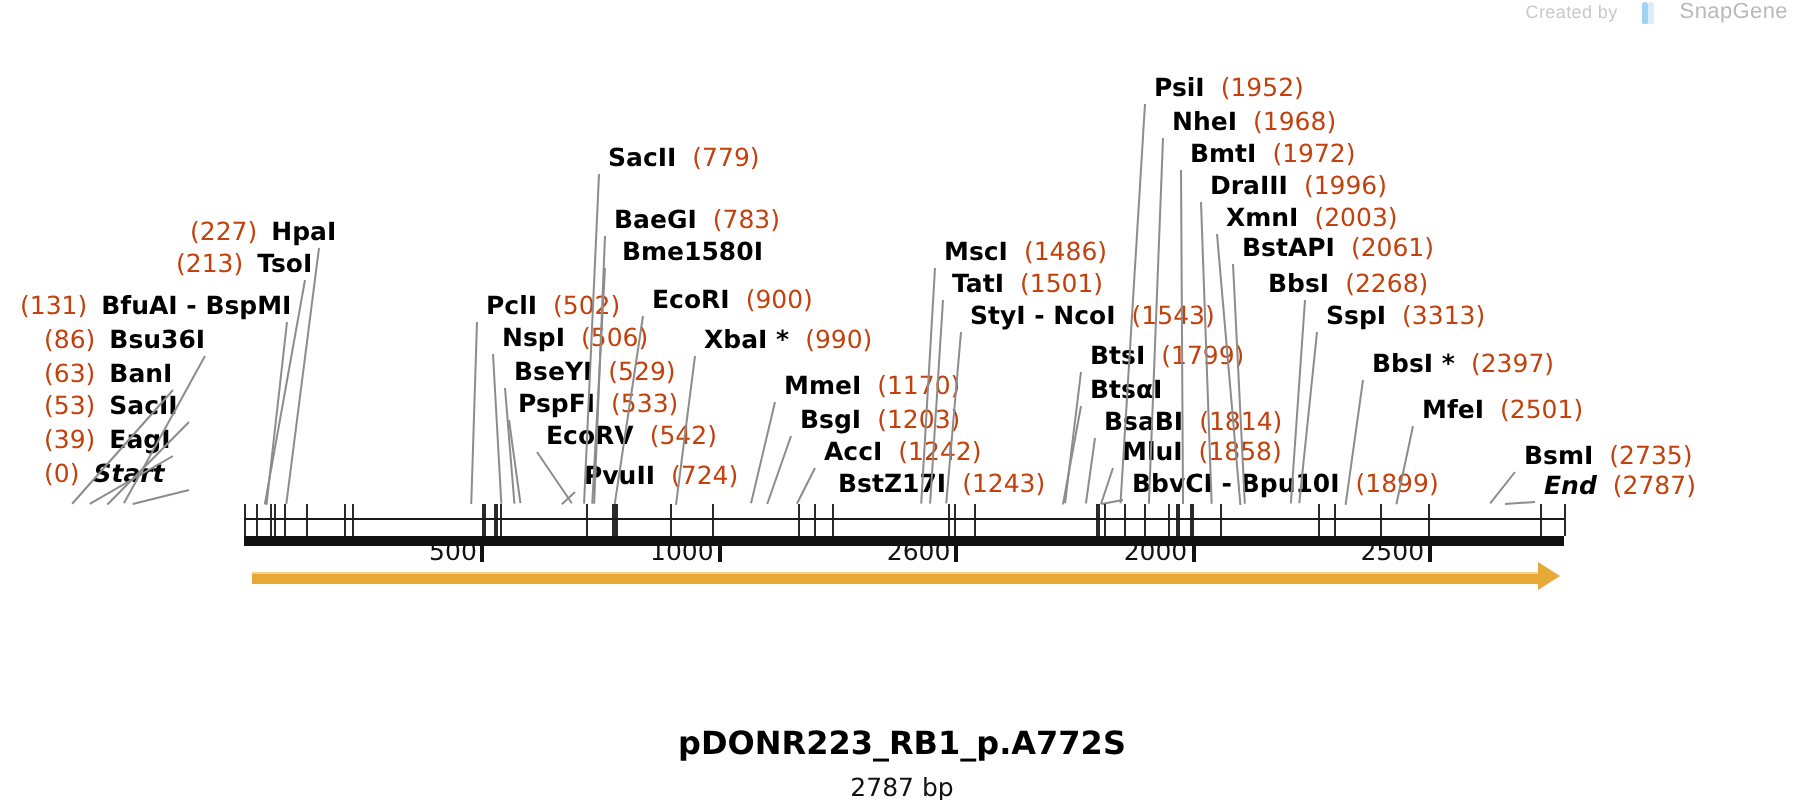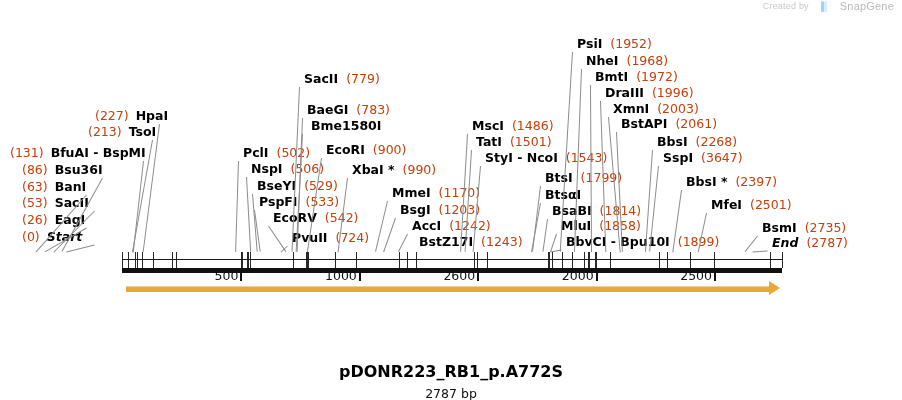--- a/index.html
+++ b/index.html
@@ -54,21 +54,21 @@
   <span>Created by</span>
   <span class="logo">
       <i class="a"></i>
       <i class="b"></i>
     </span>
   <span class="brand">SnapGene</span>
 </div>
 
 <div id="labels">
     <div class="lbl" style="left: 22px; top: 231px;"><span class="pos" style="margin-right: 7px;">(0)</span><span class="nm ital">Start</span></div>
-    <div class="lbl" style="left: 22px; top: 214px;"><span class="pos" style="margin-right: 7px;">(26)</span><span class="nm">EagI</span></div>
+    <div class="lbl" style="left: 22px; top: 214px;"><span class="pos" style="margin-right: 7px;">(39)</span><span class="nm">EagI</span></div>
     <div class="lbl" style="left: 22px; top: 197px;"><span class="pos" style="margin-right: 7px;">(53)</span><span class="nm">SacII</span></div>
     <div class="lbl" style="left: 22px; top: 181px;"><span class="pos" style="margin-right: 7px;">(63)</span><span class="nm">BanI</span></div>
     <div class="lbl" style="left: 22px; top: 164px;"><span class="pos" style="margin-right: 7px;">(86)</span><span class="nm">Bsu36I</span></div>
     <div class="lbl" style="left: 10px; top: 147px;"><span class="pos" style="margin-right: 7px;">(131)</span><span class="nm">BfuAI - BspMI</span></div>
     <div class="lbl" style="left: 88px; top: 126px;"><span class="pos" style="margin-right: 7px;">(213)</span><span class="nm">TsoI</span></div>
     <div class="lbl" style="left: 95px; top: 110px;"><span class="pos" style="margin-right: 7px;">(227)</span><span class="nm">HpaI</span></div>
     <div class="lbl" style="left: 243px; top: 147px;"><span class="nm">PclI</span><span class="pos" style="margin-left: 8px;">(502)</span></div>
     <div class="lbl" style="left: 251px; top: 163px;"><span class="nm">NspI</span><span class="pos" style="margin-left: 8px;">(506)</span></div>
     <div class="lbl" style="left: 257px; top: 180px;"><span class="nm">BseYI</span><span class="pos" style="margin-left: 8px;">(529)</span></div>
     <div class="lbl" style="left: 259px; top: 196px;"><span class="nm">PspFI</span><span class="pos" style="margin-left: 8px;">(533)</span></div>
@@ -90,22 +90,22 @@
     <div class="lbl" style="left: 545px; top: 189px;"><span class="nm">BtsαI</span><span class="pos" style="margin-left: 8px;"></span></div>
     <div class="lbl" style="left: 552px; top: 205px;"><span class="nm">BsaBI</span><span class="pos" style="margin-left: 8px;">(1814)</span></div>
     <div class="lbl" style="left: 561px; top: 220px;"><span class="nm">MluI</span><span class="pos" style="margin-left: 8px;">(1858)</span></div>
     <div class="lbl" style="left: 566px; top: 236px;"><span class="nm">BbvCI - Bpu10I</span><span class="pos" style="margin-left: 8px;">(1899)</span></div>
     <div class="lbl" style="left: 577px; top: 38px;"><span class="nm">PsiI</span><span class="pos" style="margin-left: 8px;">(1952)</span></div>
     <div class="lbl" style="left: 586px; top: 55px;"><span class="nm">NheI</span><span class="pos" style="margin-left: 8px;">(1968)</span></div>
     <div class="lbl" style="left: 595px; top: 71px;"><span class="nm">BmtI</span><span class="pos" style="margin-left: 8px;">(1972)</span></div>
     <div class="lbl" style="left: 605px; top: 87px;"><span class="nm">DraIII</span><span class="pos" style="margin-left: 8px;">(1996)</span></div>
     <div class="lbl" style="left: 613px; top: 103px;"><span class="nm">XmnI</span><span class="pos" style="margin-left: 8px;">(2003)</span></div>
     <div class="lbl" style="left: 621px; top: 118px;"><span class="nm">BstAPI</span><span class="pos" style="margin-left: 8px;">(2061)</span></div>
-    <div class="lbl" style="left: 657px; top: 136px;"><span class="nm">BbsI</span><span class="pos" style="margin-left: 8px;">(2268)</span></div>
-    <div class="lbl" style="left: 663px; top: 152px;"><span class="nm">SspI</span><span class="pos" style="margin-left: 8px;">(3647)</span></div>
+    <div class="lbl" style="left: 634px; top: 136px;"><span class="nm">BbsI</span><span class="pos" style="margin-left: 8px;">(2268)</span></div>
+    <div class="lbl" style="left: 663px; top: 152px;"><span class="nm">SspI</span><span class="pos" style="margin-left: 8px;">(3313)</span></div>
     <div class="lbl" style="left: 686px; top: 176px;"><span class="nm">BbsI *</span><span class="pos" style="margin-left: 8px;">(2397)</span></div>
     <div class="lbl" style="left: 711px; top: 199px;"><span class="nm">MfeI</span><span class="pos" style="margin-left: 8px;">(2501)</span></div>
     <div class="lbl" style="left: 762px; top: 222px;"><span class="nm">BsmI</span><span class="pos" style="margin-left: 8px;">(2735)</span></div>
     <div class="lbl" style="left: 772px; top: 237px;"><span class="nm ital">End</span><span class="pos" style="margin-left: 8px;">(2787)</span></div>
   </div>
 <div id="leaders">
     <div class="leader" style="left: 94px; top: 245px; height: 28.8617px; transform: rotate(75.9638deg);"></div>
     <div class="leader" style="left: 86.4px; top: 228px; height: 48.1629px; transform: rotate(60.1118deg);"></div>
     <div class="leader" style="left: 94px; top: 211px; height: 57.6662px; transform: rotate(44.6846deg);"></div>
     <div class="leader" style="left: 86.4px; top: 195px; height: 76.1656px; transform: rotate(41.5507deg);"></div>

